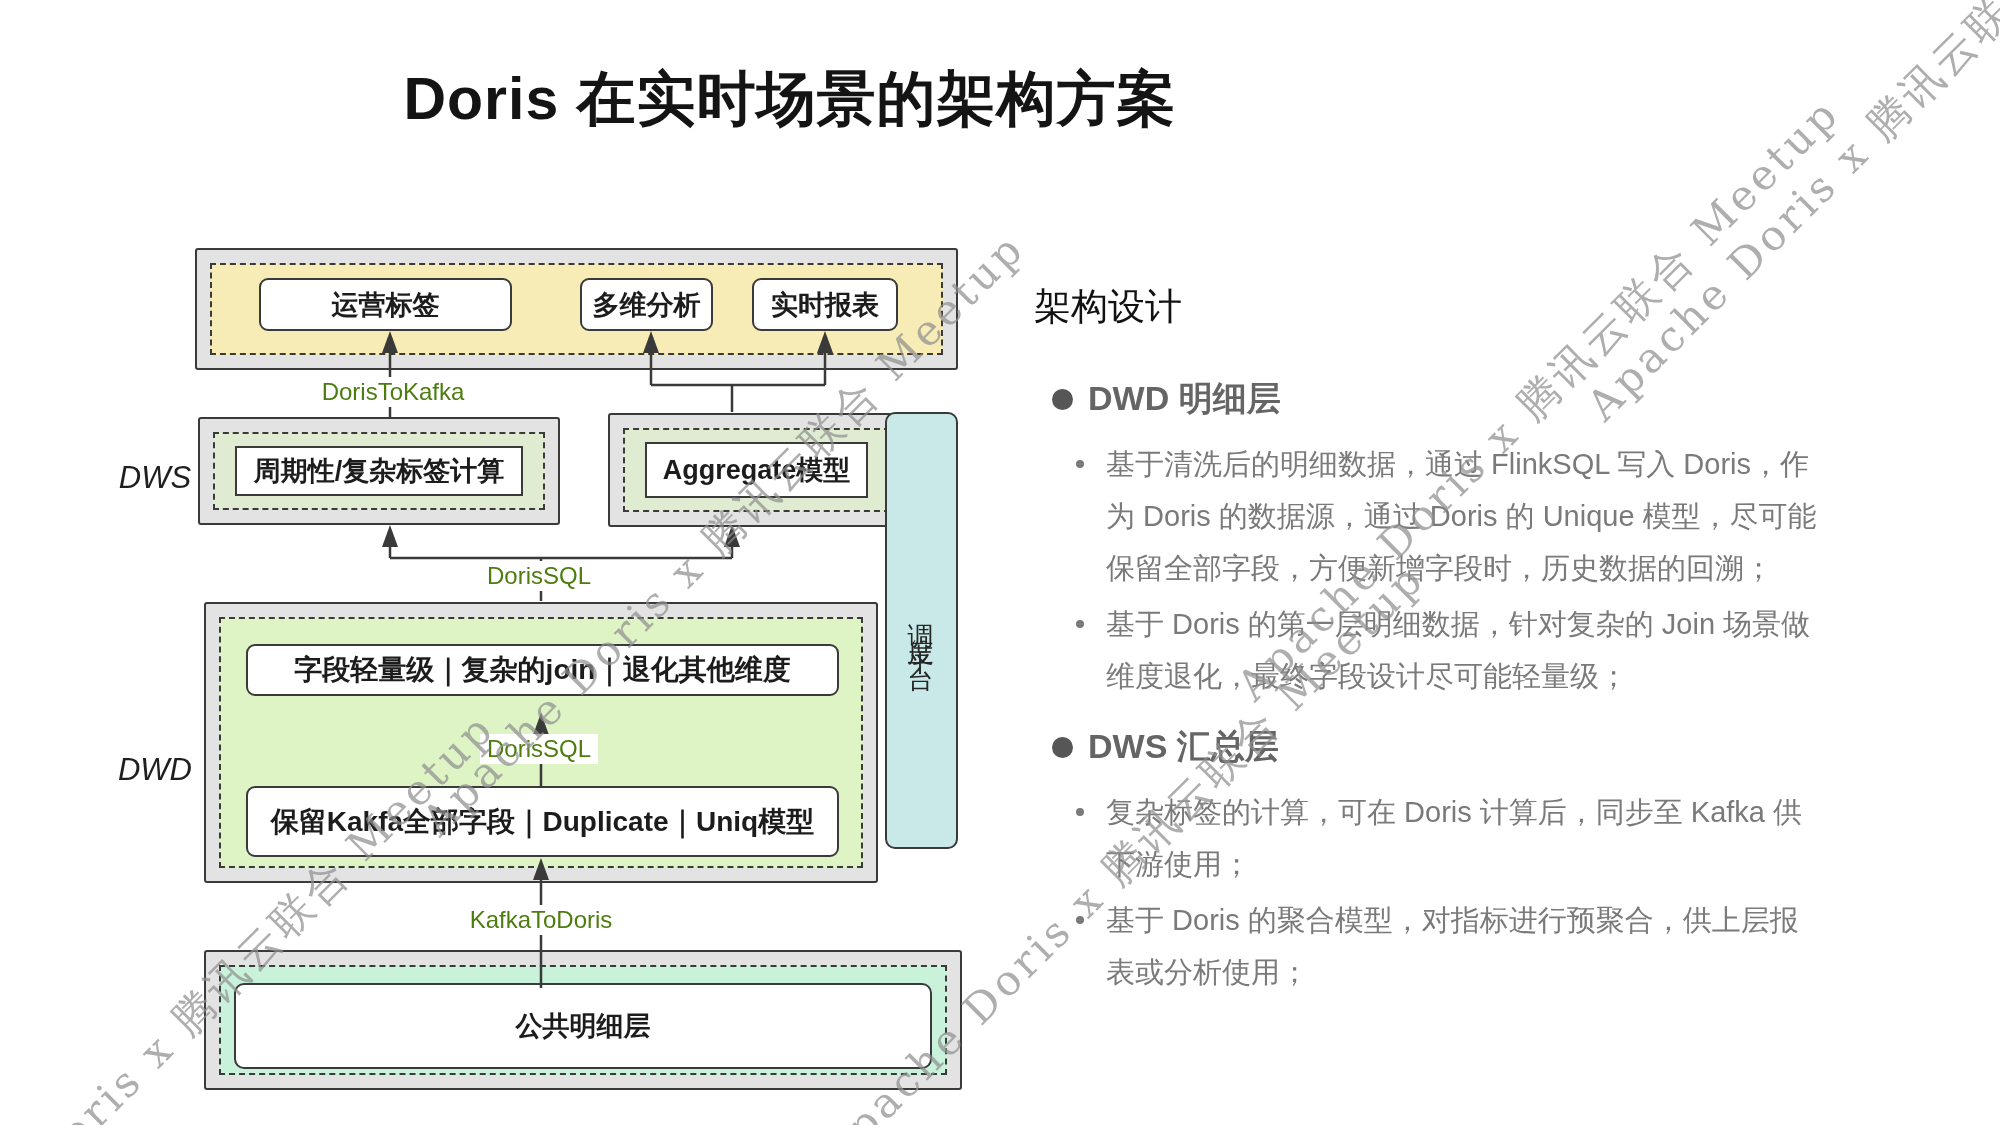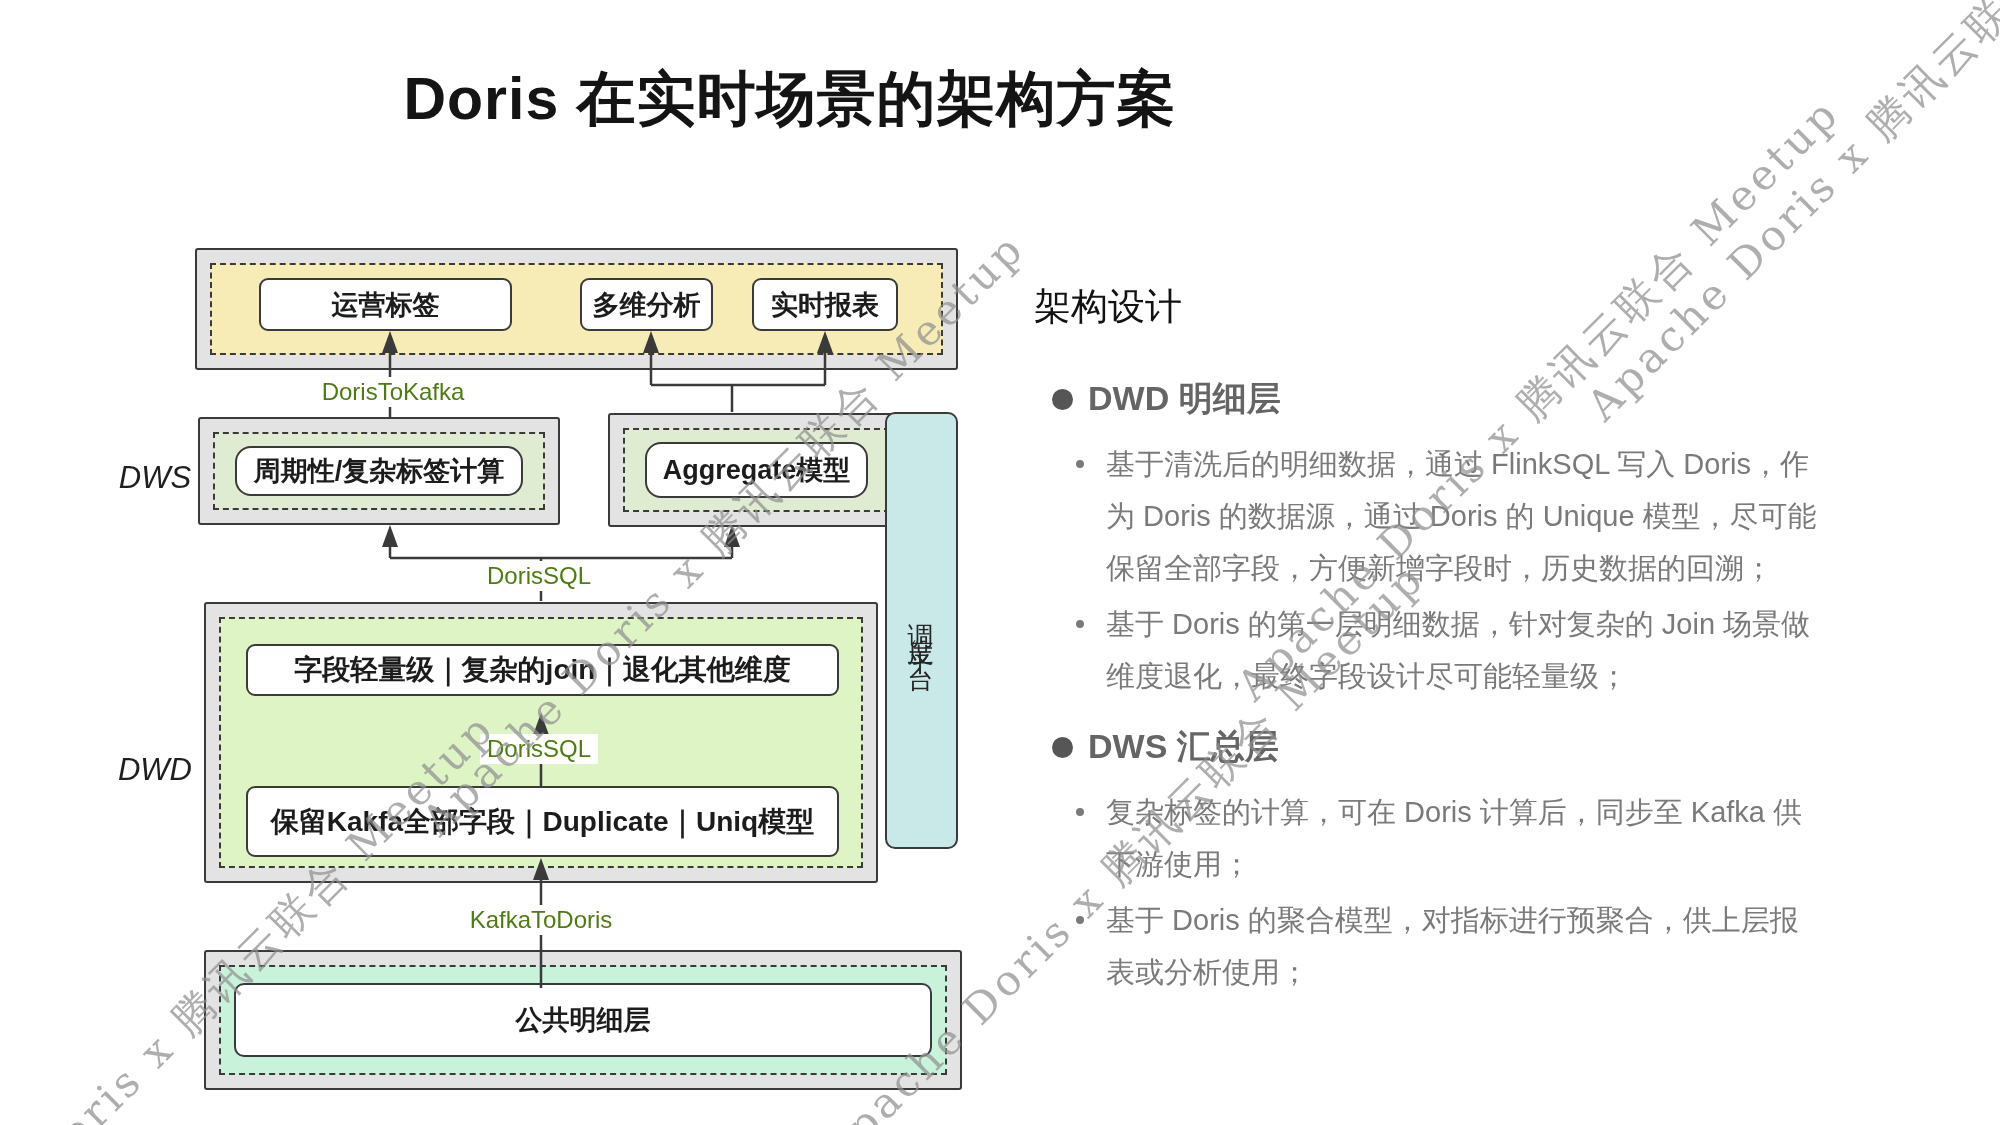--- a/index.html
+++ b/index.html
@@ -27,30 +27,30 @@
   }
   .layer-top{left:195px;top:248px;width:763px;height:122px;}
   .yellow-area{background:var(--yellow);}
   .app1{left:259px;top:278px;width:253px;height:53px;font-size:27px;}
   .app2{left:580px;top:278px;width:133px;height:53px;font-size:27px;}
   .app3{left:752px;top:278px;width:146px;height:53px;font-size:27px;}
 
   .dws-left{left:198px;top:417px;width:362px;height:108px;}
   .dws-right{left:584px;top:413px;width:297px;height:114px;margin-left:24px;}
   .sage-area{background:var(--sage);}
-  .dws-white{left:20px;right:20px;top:12px;bottom:12px;border-radius:16px;font-size:27px;}
+  .dws-white{left:20px;right:20px;top:12px;bottom:12px;border-radius:0;font-size:27px;}
 
   .dwd{left:204px;top:602px;width:674px;height:281px;}
   .green-area{background:var(--green);}
   .dwd-white1{left:246px;top:644px;width:593px;height:52px;font-size:28px;}
   .dwd-white2{left:246px;top:786px;width:593px;height:71px;font-size:28px;}
 
   .ods{left:204px;top:950px;width:758px;height:140px;}
   .mint-area{background:var(--mint);}
-  .ods-white{left:234px;top:983px;width:698px;height:74px;font-size:27px;border-radius:10px;}
+  .ods-white{left:234px;top:983px;width:698px;height:86px;font-size:27px;border-radius:10px;}
 
   .scheduler{
     position:absolute;left:885px;top:412px;width:73px;height:437px;
     background:var(--teal);border:2px solid var(--ink);border-radius:10px;box-sizing:border-box;
     display:flex;align-items:center;justify-content:center;z-index:1;
   }
   .scheduler-text{
     writing-mode:vertical-lr;letter-spacing:14px;font-size:26px;font-weight:500;color:#262626;
   }
   

